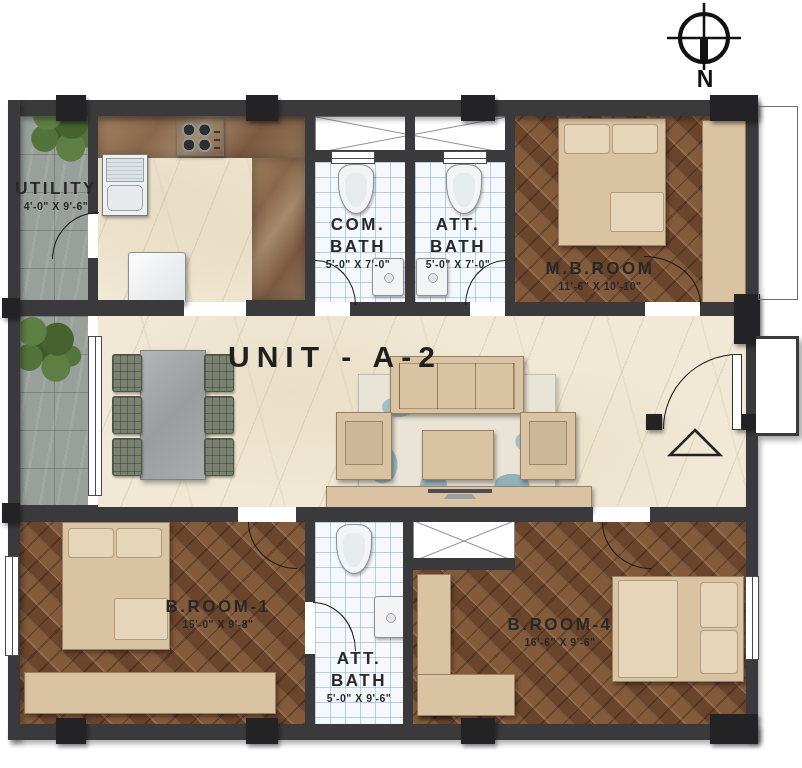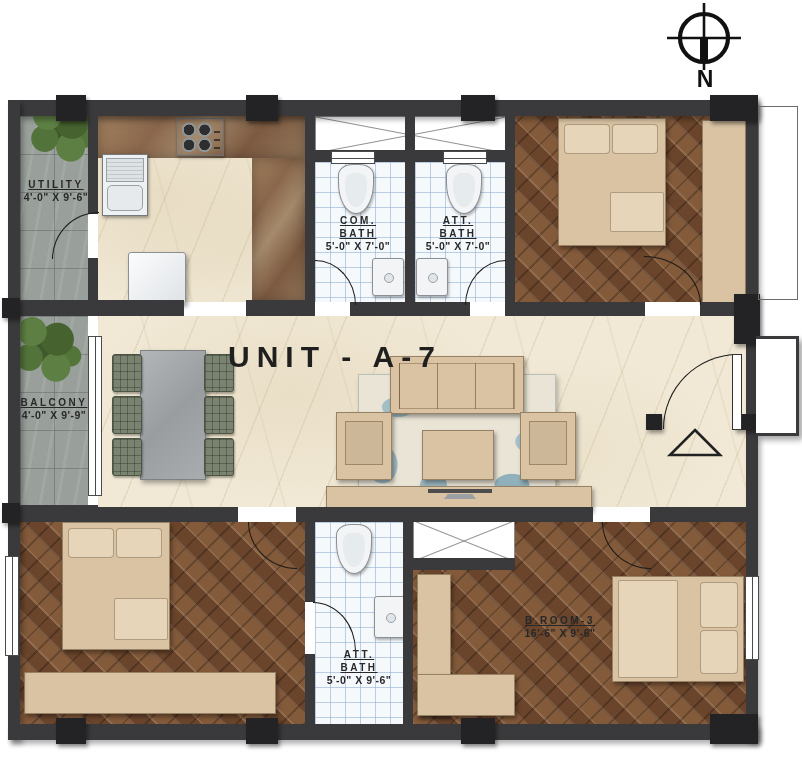--- a/index.html
+++ b/index.html
@@ -74,21 +74,21 @@
   .arc.bl{border-bottom:1.7px solid #1a1a1a;border-left:1.7px solid #1a1a1a;border-bottom-left-radius:100% 100%;}
   .shaft{position:absolute;background:
      linear-gradient(to top right, transparent calc(50% - 1px), #909090 50%, transparent calc(50% + 1px)),
      linear-gradient(to bottom right, transparent calc(50% - 1px), #909090 50%, transparent calc(50% + 1px)),#fff;
      border:1px solid #8a8a8a;}
   .outline{position:absolute;border:1.5px solid #6b6b6b;background:transparent;}
   .landing{position:absolute;background:#fff;border:3px solid #3a3a3c;border-left:none;
      box-shadow:4px 4px 6px rgba(0,0,0,.35);}
   
   .lbl{position:absolute;color:#282828;font-weight:bold;text-align:center;line-height:1.3;}
-  .lbl .nm{font-size:10px;letter-spacing:2.5px;white-space:nowrap;text-decoration:underline;}
+  .lbl .nm{font-size:17px;letter-spacing:2.5px;white-space:nowrap;}
   .lbl .dm{font-size:10.5px;letter-spacing:.5px;white-space:nowrap;}
   .unitlbl{position:absolute;color:#1f1f1f;font-weight:bold;font-size:30px;letter-spacing:7px;
      white-space:nowrap;}
   .nlabel{position:absolute;color:#111;font-weight:bold;font-size:23px;}
   
   .plant{position:absolute;filter:blur(.4px);background-image:
      radial-gradient(circle at 30% 25%, #5d7f43 0 14px, transparent 15px),
      radial-gradient(circle at 64% 36%, #46632f 0 16px, transparent 17px),
      radial-gradient(circle at 26% 62%, #52733a 0 13px, transparent 14px),
      radial-gradient(circle at 62% 76%, #5d7f43 0 14px, transparent 15px),
@@ -269,28 +269,32 @@
   <div class="lbl" style="left:313px;top:214px;width:90px;">
     <div class="nm">COM.</div>
     <div class="nm">BATH</div>
     <div class="dm">5'-0" X 7'-0"</div>
   </div>
   <div class="lbl" style="left:413px;top:214px;width:90px;">
     <div class="nm">ATT.</div>
     <div class="nm">BATH</div>
     <div class="dm">5'-0" X 7'-0"</div>
   </div>
-  <div class="unitlbl" style="left:228px;top:340px;">UNIT - A-7</div>
-  <div class="lbl" style="left:8px;top:396px;width:92px;">
-    <div class="nm">BALCONY</div>
-    <div class="dm">4'-0" X 9'-9"</div>
+  <div class="lbl" style="left:540px;top:258px;width:120px;">
+    <div class="nm">M.B.ROOM</div>
+    <div class="dm">11'-6" X 10'-10"</div>
+  </div>
+  <div class="unitlbl" style="left:228px;top:340px;">UNIT - A-2</div>
+  <div class="lbl" style="left:158px;top:596px;width:120px;">
+    <div class="nm">B.ROOM-1</div>
+    <div class="dm">15'-0" X 9'-8"</div>
   </div>
   <div class="lbl" style="left:309px;top:648px;width:100px;">
     <div class="nm">ATT.</div>
     <div class="nm">BATH</div>
     <div class="dm">5'-0" X 9'-6"</div>
   </div>
   <div class="lbl" style="left:505px;top:614px;width:110px;">
-    <div class="nm">B.ROOM-3</div>
+    <div class="nm">B.ROOM-4</div>
     <div class="dm">16'-6" X 9'-6"</div>
   </div>
 
 </div>
 
 </body></html>

